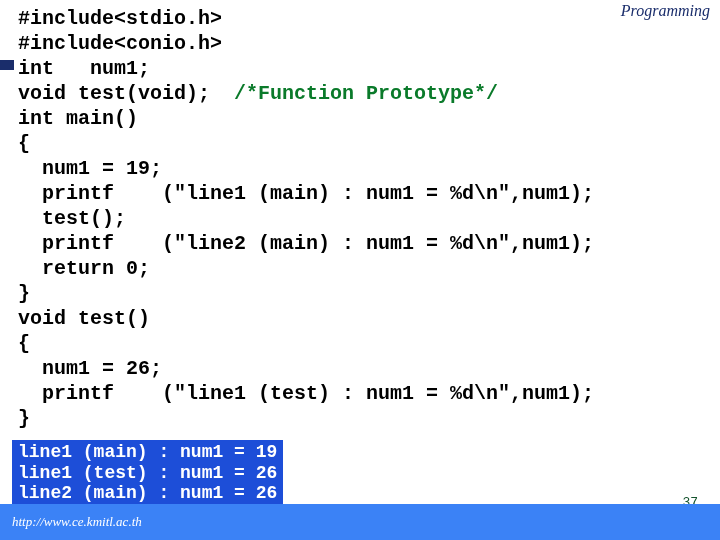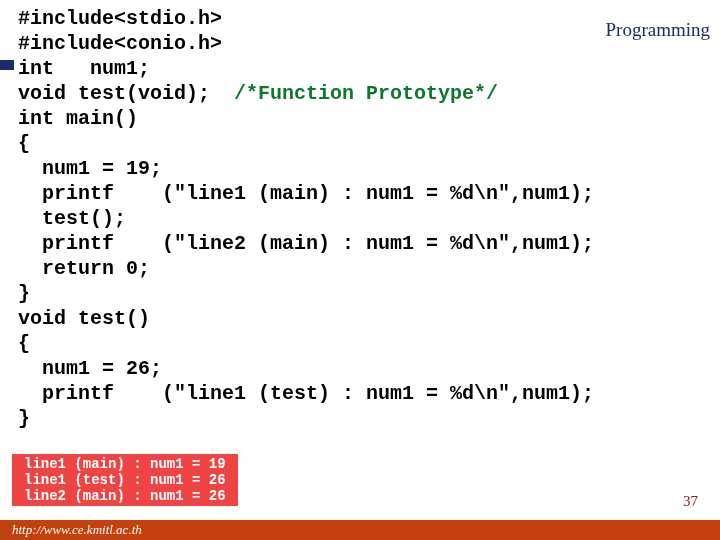--- a/index.html
+++ b/index.html
@@ -25,23 +25,24 @@
   .logo-icon {
     width: 60px;
     height: 40px;
     margin: 0 auto;
     display: flex;
     align-items: center;
     justify-content: center;
   }
   .logo-text {
     font-family: Georgia, serif;
-    font-size: 19px;
+    font-style: italic;
+    font-size: 16px;
     color: #1a2d6b;
-    margin-top: 17px;
+    margin-top: 0;
   }
   .left-bar {
     position: absolute;
     left: 0;
     top: 60px;
     width: 14px;
     height: 10px;
     background: #1a2d6b;
   }
   .code-block {
@@ -53,44 +54,44 @@
     font-weight: bold;
     line-height: 1.25;
     white-space: pre;
     color: #000;
   }
   .comment { color: #0a7a2a; }
   .output-block {
     position: absolute;
     left: 12px;
     bottom: 34px;
-    background: #ef4444;
+    background: #1d4ed8;
     color: #fff;
     font-family: "Courier New", monospace;
-    font-size: 14px;
+    font-size: 18px;
     font-weight: bold;
     line-height: 1.15;
-    padding: 2px 12px;
+    padding: 2px 6px;
     white-space: pre;
   }
   .page-num {
     position: absolute;
     right: 22px;
     bottom: 30px;
-    font-family: Liberation Serif, serif;
-    font-size: 15px;
-    color: #7f1d1d;
+    font-family: Liberation Mono, monospace;
+    font-size: 13px;
+    color: #14532d;
   }
   .footer {
     position: absolute;
     bottom: 0;
     left: 0;
     right: 0;
-    height: 20px;
-    background: #c2410c;
+    height: 36px;
+    background: #3b82f6;
     color: #fff;
     font-family: Georgia, serif;
     font-style: italic;
     font-size: 13px;
     display: flex;
     justify-content: space-between;
     align-items: center;
     padding: 0 12px;
   }
 </style>

